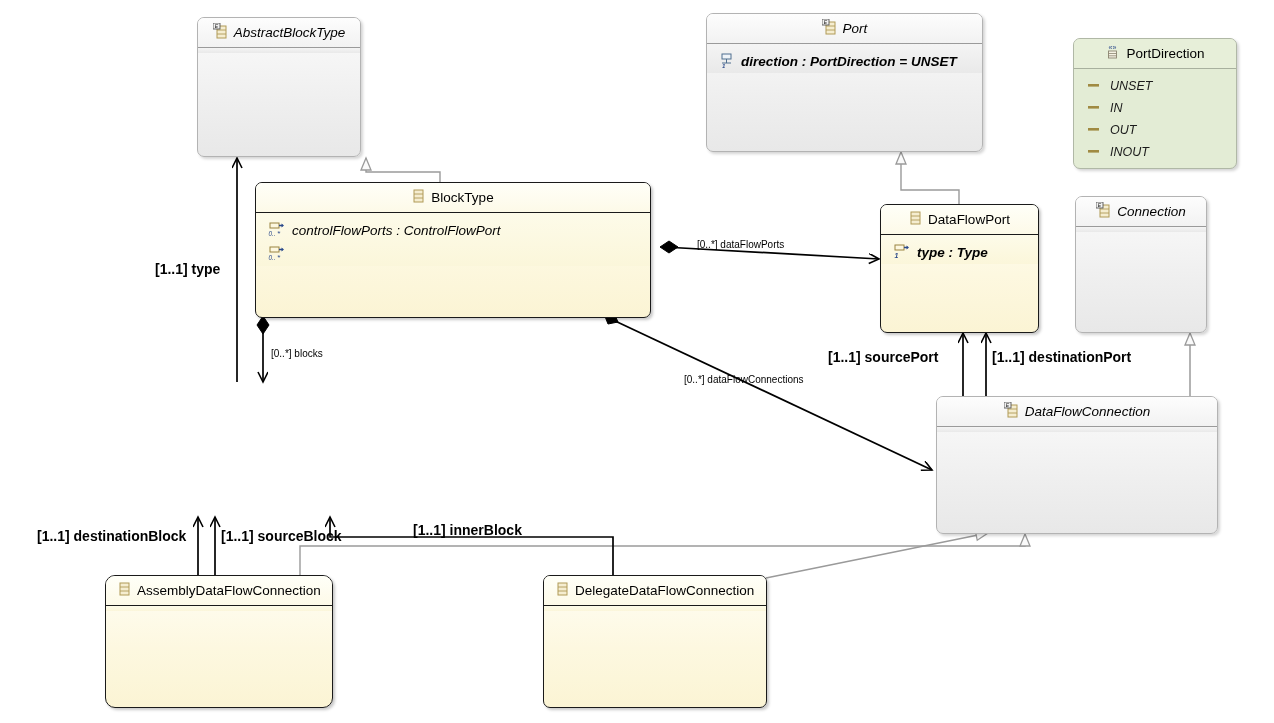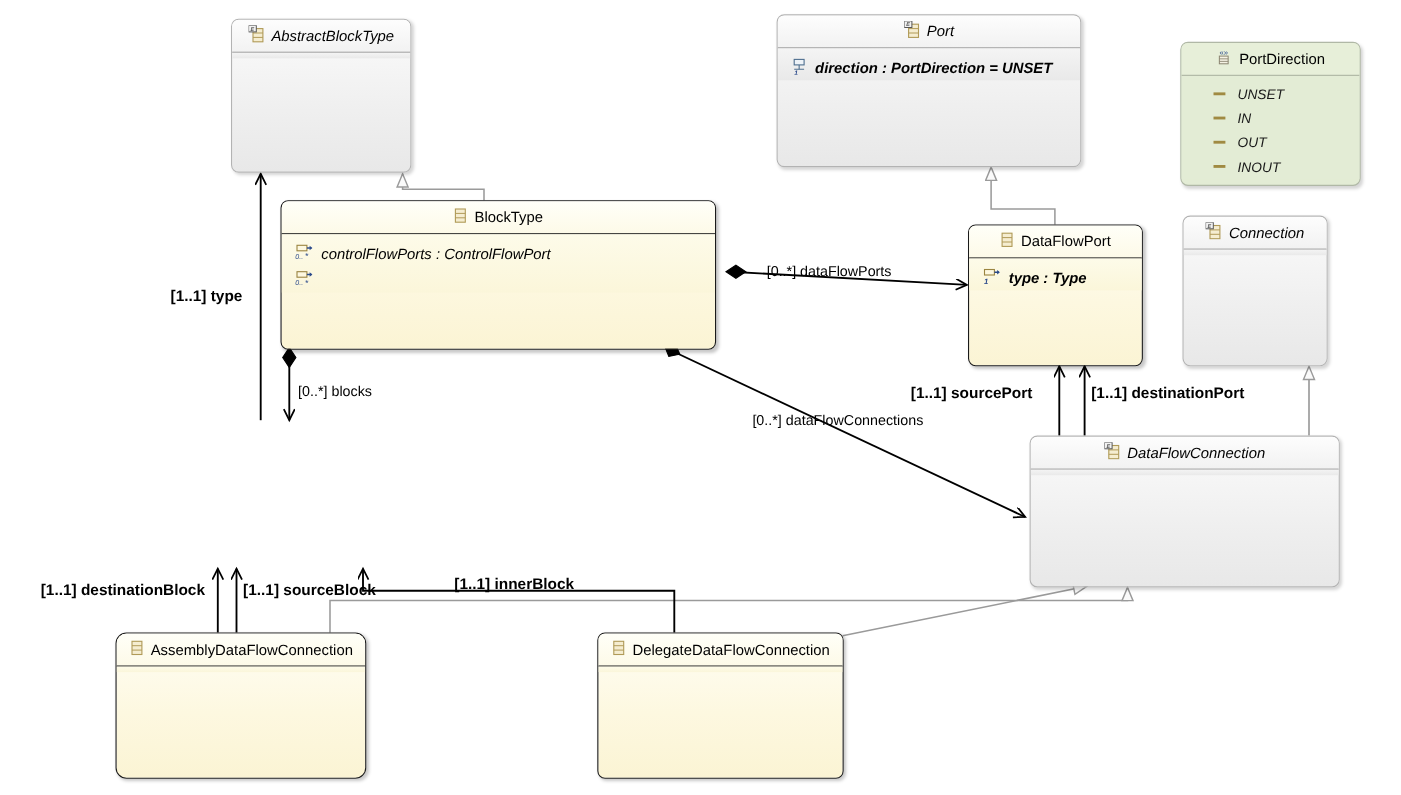--- a/index.html
+++ b/index.html
@@ -90,21 +90,20 @@
   }
   .node.enumeration .hdr {
     background: #e7efd9;
     border-bottom: 1.3px solid #a8b09e;
     justify-content: center;
     text-align: center;
   }
   .node.enumeration .body {
     background: #e3ecd5;
     padding-top: 6px;
-    padding-left: 15px;
   }
 
   
   .attr {
     display: flex;
     align-items: center;
     gap: 7px;
     height: 24px;
     padding-left: 12px;
     font-size: 13.5px;
@@ -124,21 +123,21 @@
     color: #1a1a1a;
     white-space: nowrap;
   }
 
   
   .ico { flex: 0 0 auto; display: block; }
 
   
   .elabel {
     position: absolute;
-    font-size: 13px;
+    font-size: 10px;
     color: #000;
     white-space: nowrap;
     background: transparent;
   }
   .elabel.b { font-weight: bold; font-size: 14px; }
 </style>
 </head>
 <body>
 
 <div id="canvas">
@@ -212,21 +211,21 @@
 
     <g>
       <path d="M215,575 L215,517" fill="none" stroke="#000" stroke-width="1.7" marker-end="url(#openArrow)"></path>
     </g>
 
     <g>
       <path d="M613,575 L613,537 L330,537 L330,517" fill="none" stroke="#000" stroke-width="1.7" marker-end="url(#openArrow)"></path>
     </g>
   </svg>
 
-  <div class="node abstract" style="left:210px; top:17px; width:164px; height:140px;">
+  <div class="node abstract" style="left:197px; top:17px; width:164px; height:140px;">
     <div class="hdr">
       <span class="ico">
         <svg width="15" height="16" viewBox="0 0 15 16">
           <rect x="4" y="3" width="9" height="12" fill="#f5edd0" stroke="#b09a57" stroke-width="1"></rect>
           <line x1="4" y1="7" x2="13" y2="7" stroke="#b09a57" stroke-width="0.9"></line>
           <line x1="4" y1="11" x2="13" y2="11" stroke="#b09a57" stroke-width="0.9"></line>
           <rect x="0" y="0" width="7" height="6" fill="#f2f2f2" stroke="#555" stroke-width="0.9"></rect>
           <text x="3.5" y="5" font-size="5" text-anchor="middle" fill="#222" font-family="Liberation Sans, sans-serif">E</text>
         </svg>
       </span>

